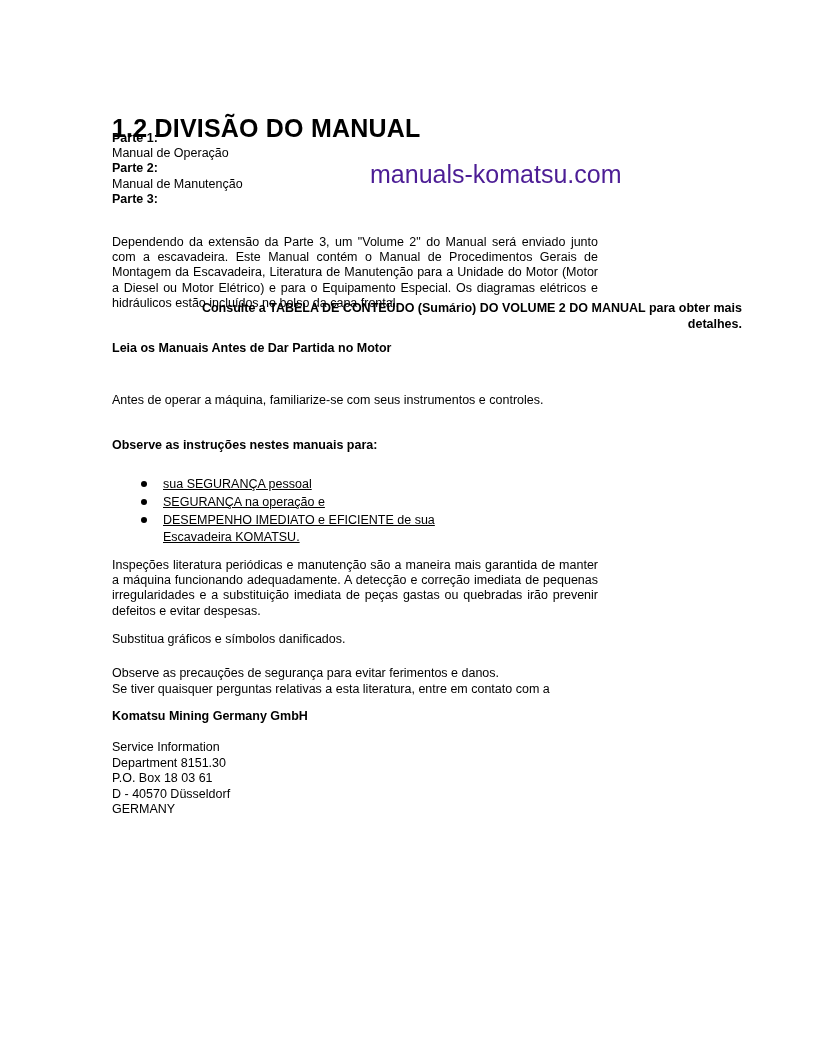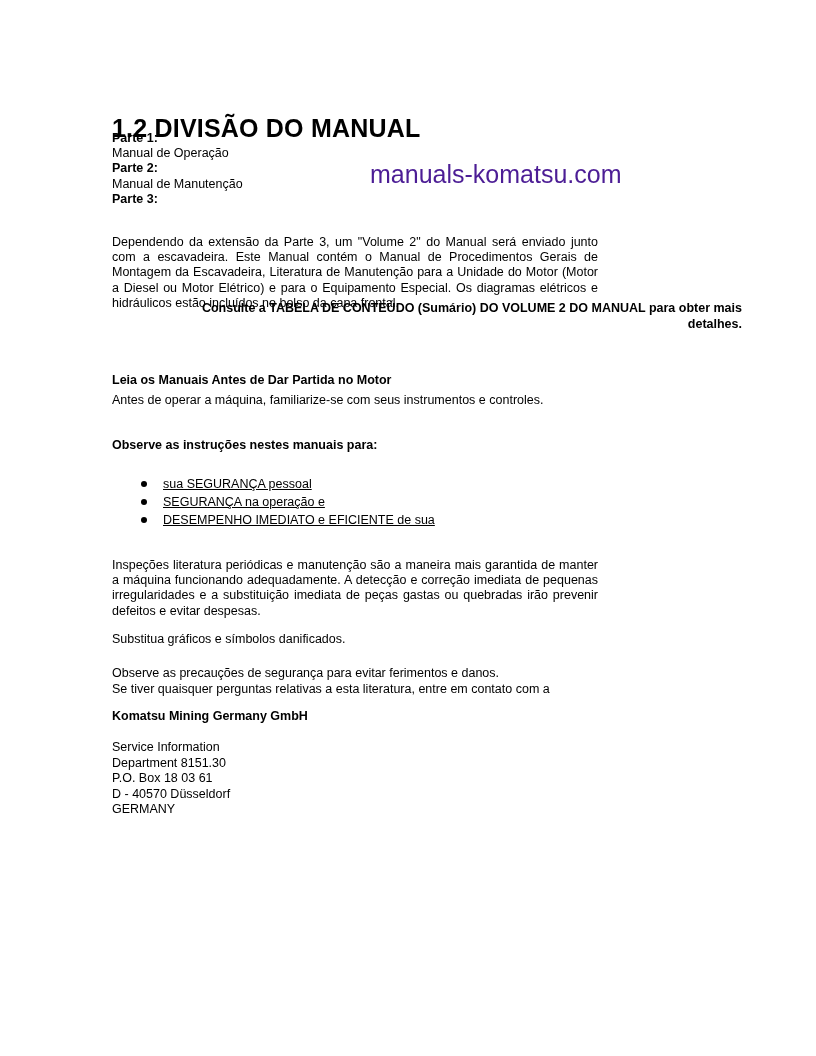--- a/index.html
+++ b/index.html
@@ -95,21 +95,21 @@
 
   
   .sec-head {
     position: absolute;
     left: 112px;
     font-size: 12.5px;
     font-weight: bold;
     line-height: 15.2px;
     white-space: nowrap;
   }
-  .sec-head.h-read    { top: 373px; }
+  .sec-head.h-read    { top: 341px; }
   .sec-head.h-observe { top: 438px; }
   .sec-head.h-company { top: 709px; }
 
   
   .line-text {
     position: absolute;
     left: 112px;
     font-size: 12.5px;
     line-height: 15.2px;
     white-space: nowrap;
@@ -218,20 +218,21 @@
       <span class="bullet-dot"></span>
       <span class="bullet-text">sua SEGURANÇA pessoal</span>
     </li>
     <li>
       <span class="bullet-dot"></span>
       <span class="bullet-text">SEGURANÇA na operação e</span>
     </li>
     <li>
       <span class="bullet-dot"></span>
       <span class="bullet-text">DESEMPENHO IMEDIATO e EFICIENTE de sua</span>
+      <span class="bullet-text-2">Escavadeira KOMATSU.</span>
     </li>
   </ul>
 
   <div class="para-block p-inspect">
     <p class="last-justified">Inspeções literatura periódicas e manutenção são a maneira mais garantida de manter a máquina funcionando adequadamente. A detecção e correção imediata de pequenas irregularidades e a substituição imediata de peças gastas ou quebradas irão prevenir defeitos e evitar despesas.</p>
   </div>
 
   <div class="line-text t-replace">Substitua gráficos e símbolos danificados.</div>
 
   <div class="plain-block">

